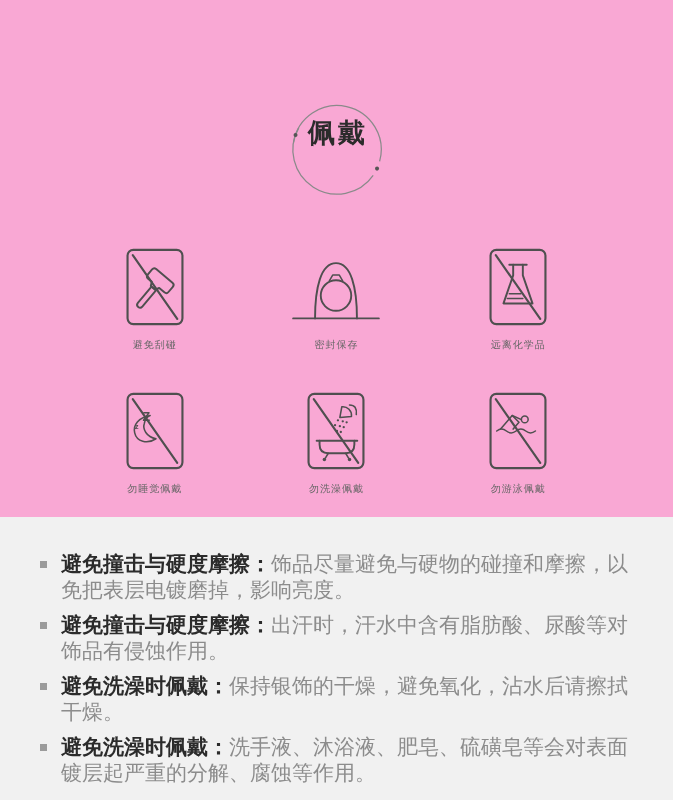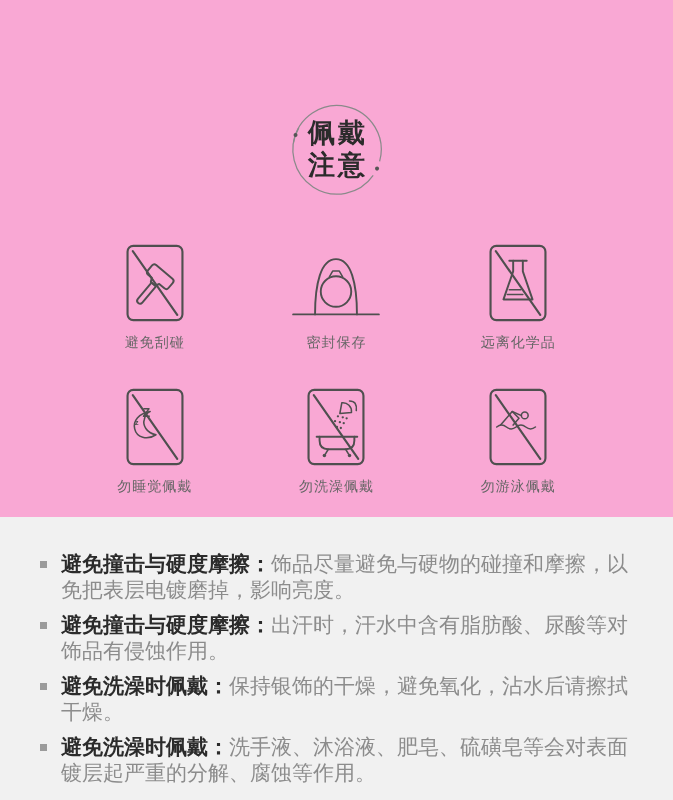--- a/index.html
+++ b/index.html
@@ -21,21 +21,21 @@
   }
 
   
   .grid {
     width: 545px; margin: 36px auto 0;
     display: grid; grid-template-columns: repeat(3, 1fr);
     row-gap: 26px; justify-items: center;
   }
   .cell { display: flex; flex-direction: column; align-items: center; height: 118px; justify-content: flex-end; }
   .cell svg { display: block; }
-  .cell-label { margin-top: 12px; font-size: 14px; color: #666666; letter-spacing: 1px; }
+  .cell-label { margin-top: 12px; font-size: 10px; color: #666666; letter-spacing: 1px; }
 
   .frame { fill: none; stroke: #4f4f4f; stroke-width: 2.2; }
   .stk   { fill: none; stroke: #4f4f4f; stroke-width: 2; stroke-linecap: round; stroke-linejoin: round; }
   .thin  { fill: none; stroke: #4f4f4f; stroke-width: 1.6; stroke-linecap: round; stroke-linejoin: round; }
   .slash { stroke: #4f4f4f; stroke-width: 2.2; stroke-linecap: round; }
   .dotf  { fill: #4f4f4f; stroke: none; }
   .glyph { fill: #4f4f4f; font-family: "Liberation Sans", sans-serif; font-weight: bold; }
 
   
   .notes {
@@ -55,21 +55,20 @@
 
   <div class="badge">
     <svg width="96" height="96" viewBox="0 0 100 100">
       <path d="M4.7 42 A46 46 0 1 1 94.4 61.9" fill="none" stroke="#8a8a8a" stroke-width="1.3"></path>
       <path d="M87.7 76.4 A46 46 0 0 1 10.2 27" fill="none" stroke="#8a8a8a" stroke-width="1.3"></path>
       <circle cx="6.8" cy="34.3" r="2.1" fill="#555555"></circle>
       <circle cx="91.7" cy="69.4" r="2.1" fill="#555555"></circle>
     </svg>
     <div class="badge-text">
       <div>佩戴</div>
-      <div>注意</div>
     </div>
   </div>
 
   <div class="grid">
 
     <div class="cell">
       <svg width="58" height="78" viewBox="0 0 60 80">
         <rect x="1.6" y="1.6" width="56.8" height="76.8" rx="6" class="frame"></rect>
         <g transform="rotate(40 30 40)">
           <path class="stk" d="M16 28 q0 -3 3 -3 h22 q3 0 3 3 v7 q0 3 -3 3 h-7 l-2 4 h-6 l-2 -4 h-5 q-3 0 -3 -3 z"></path>

